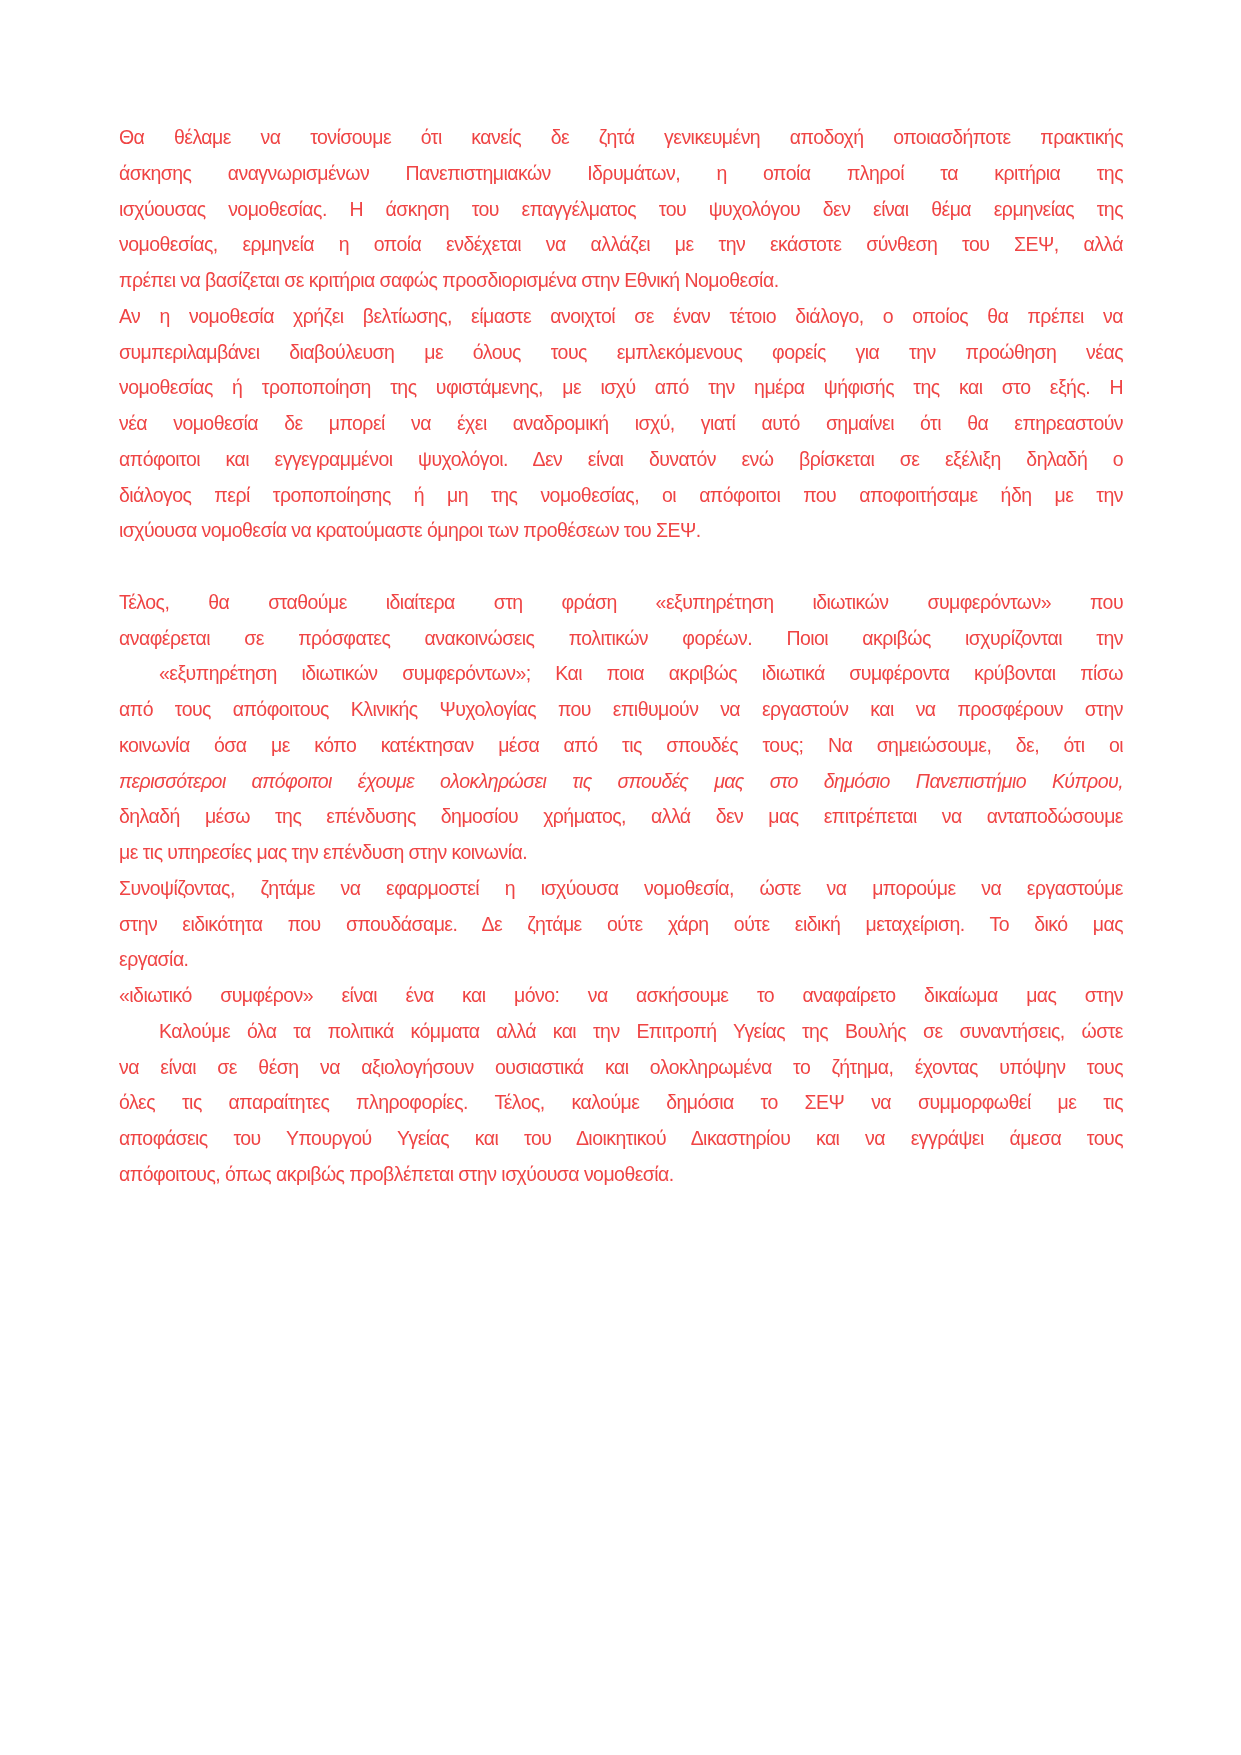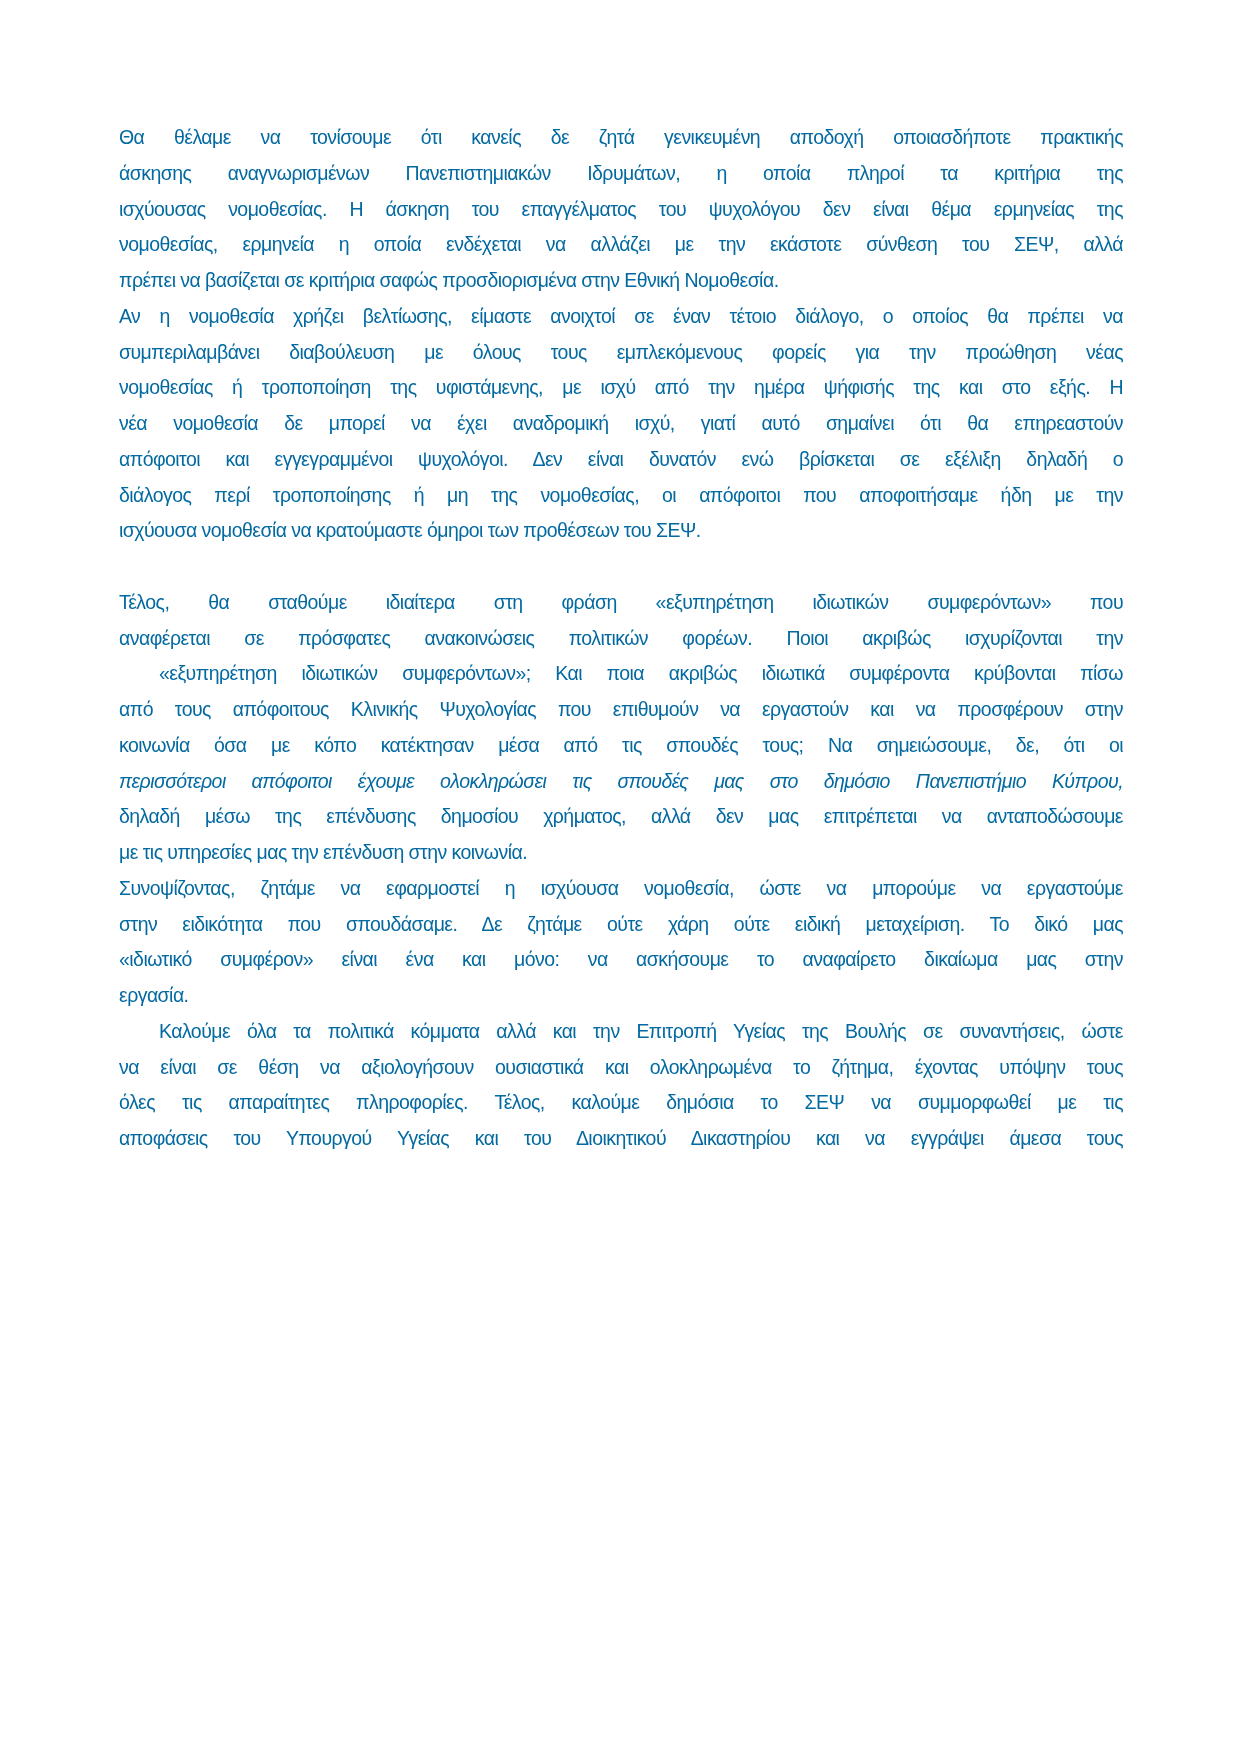--- a/index.html
+++ b/index.html
@@ -5,21 +5,21 @@
   html, body { margin: 0; padding: 0; background: #ffffff; }
   body { width: 1241px; height: 1755px; position: relative; overflow: hidden; }
   .page {
     position: absolute;
     left: 119px;
     top: 120px;
     width: 1004px;
     font-family: "Liberation Sans", sans-serif;
     font-size: 19.5px;
     line-height: 35.75px;
-    color: #0369a1;
+    color: #ef4444;
   }
   .line {
     display: block;
     height: 35.75px;
     white-space: nowrap;
     text-align: justify;
     text-align-last: justify;
     letter-spacing: -0.55px;
     word-spacing: 0px;
   }
@@ -59,27 +59,28 @@
     <span class="line" style="white-space: nowrap;">από τους απόφοιτους Κλινικής Ψυχολογίας που επιθυμούν να εργαστούν και να προσφέρουν στην</span>
     <span class="line" style="white-space: nowrap;">κοινωνία όσα με κόπο κατέκτησαν μέσα από τις σπουδές τους; Να σημειώσουμε, δε, ότι οι</span>
     <span class="line" style="white-space: nowrap; font-style: italic;">περισσότεροι απόφοιτοι έχουμε ολοκληρώσει τις σπουδές μας στο δημόσιο Πανεπιστήμιο Κύπρου,</span>
     <span class="line" style="white-space: nowrap;">δηλαδή μέσω της επένδυσης δημοσίου χρήματος, αλλά δεν μας επιτρέπεται να ανταποδώσουμε</span>
     <span class="line last" style="white-space: nowrap;">με τις υπηρεσίες μας την επένδυση στην κοινωνία.</span>
   </div>
 
   <div class="para">
     <span class="line" style="white-space: nowrap;">Συνοψίζοντας, ζητάμε να εφαρμοστεί η ισχύουσα νομοθεσία, ώστε να μπορούμε να εργαστούμε</span>
     <span class="line" style="white-space: nowrap;">στην ειδικότητα που σπουδάσαμε. Δε ζητάμε ούτε χάρη ούτε ειδική μεταχείριση. Το δικό μας</span>
+    <span class="line last" style="white-space: nowrap;">εργασία.</span>
     <span class="line" style="white-space: nowrap;">«ιδιωτικό συμφέρον» είναι ένα και μόνο: να ασκήσουμε το αναφαίρετο δικαίωμα μας στην</span>
-    <span class="line last" style="white-space: nowrap;">εργασία.</span>
   </div>
 
   <div class="para">
     <span class="line" style="white-space: nowrap; margin-left: 40px;">Καλούμε όλα τα πολιτικά κόμματα αλλά και την Επιτροπή Υγείας της Βουλής σε συναντήσεις, ώστε</span>
     <span class="line" style="white-space: nowrap;">να είναι σε θέση να αξιολογήσουν ουσιαστικά και ολοκληρωμένα το ζήτημα, έχοντας υπόψην τους</span>
     <span class="line" style="white-space: nowrap;">όλες τις απαραίτητες πληροφορίες. Τέλος, καλούμε δημόσια το ΣΕΨ να συμμορφωθεί με τις</span>
     <span class="line" style="white-space: nowrap;">αποφάσεις του Υπουργού Υγείας και του Διοικητικού Δικαστηρίου και να εγγράψει άμεσα τους</span>
+    <span class="line last" style="white-space: nowrap;">απόφοιτους, όπως ακριβώς προβλέπεται στην ισχύουσα νομοθεσία.</span>
   </div>
 
   <div class="blank"></div>
 
 
 </div>
 
 </body></html>

